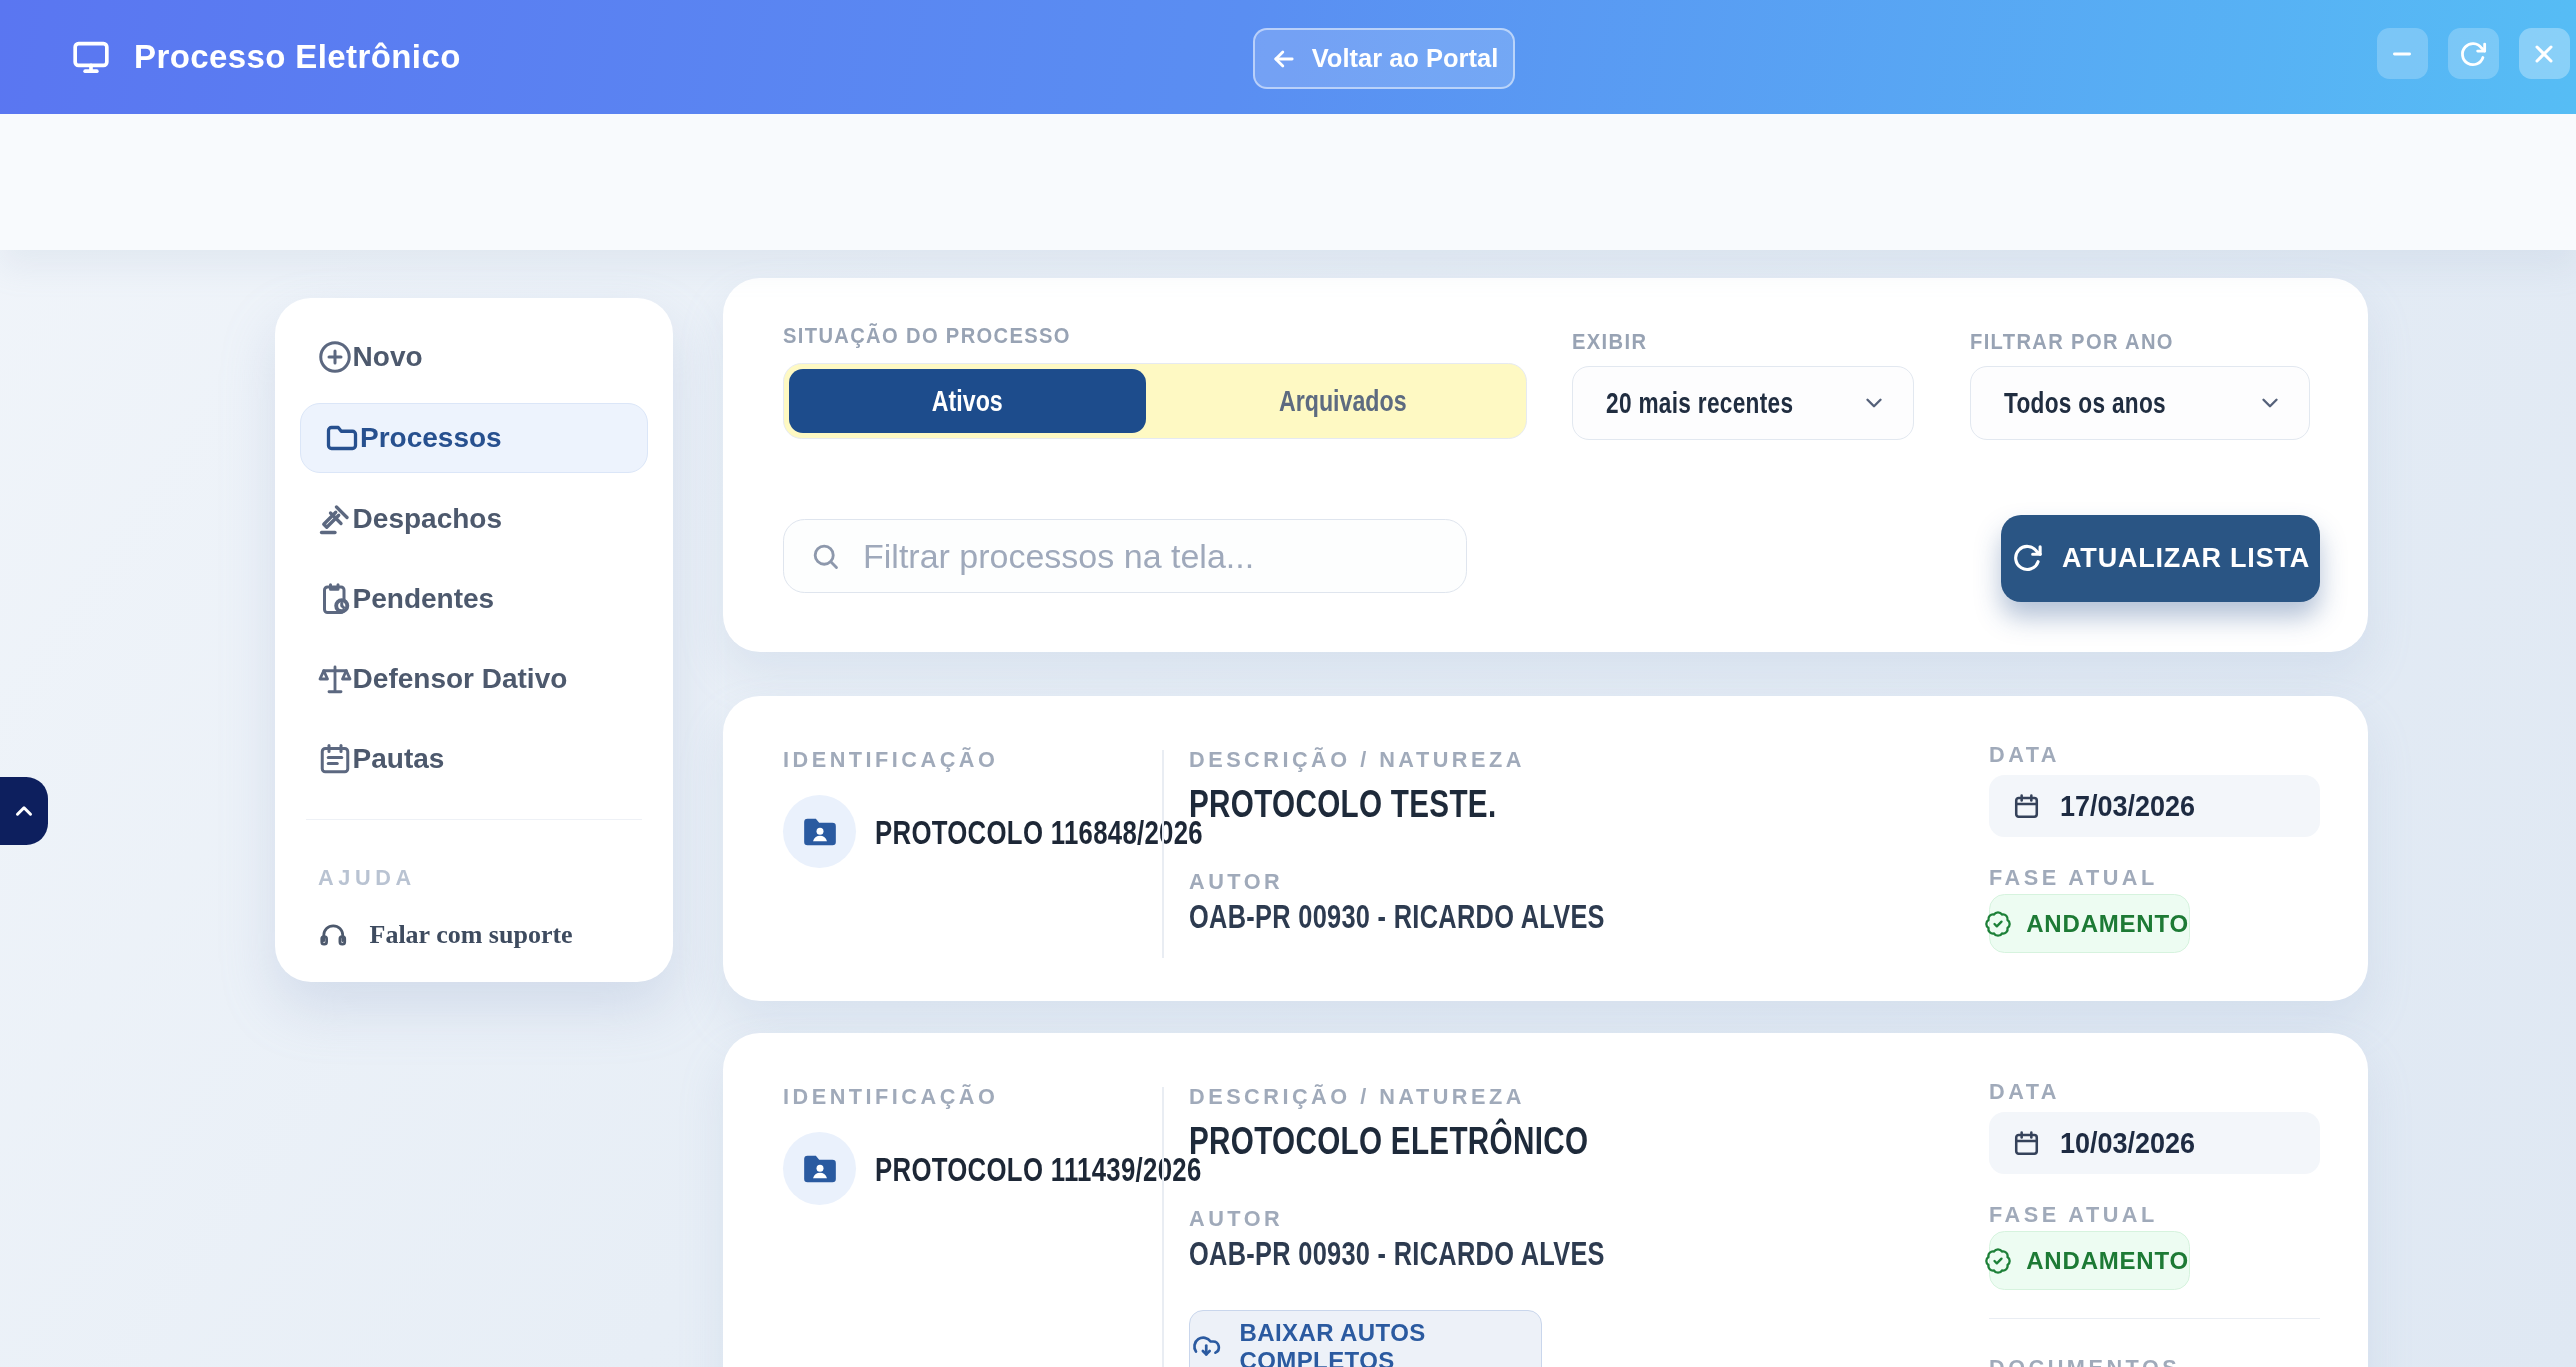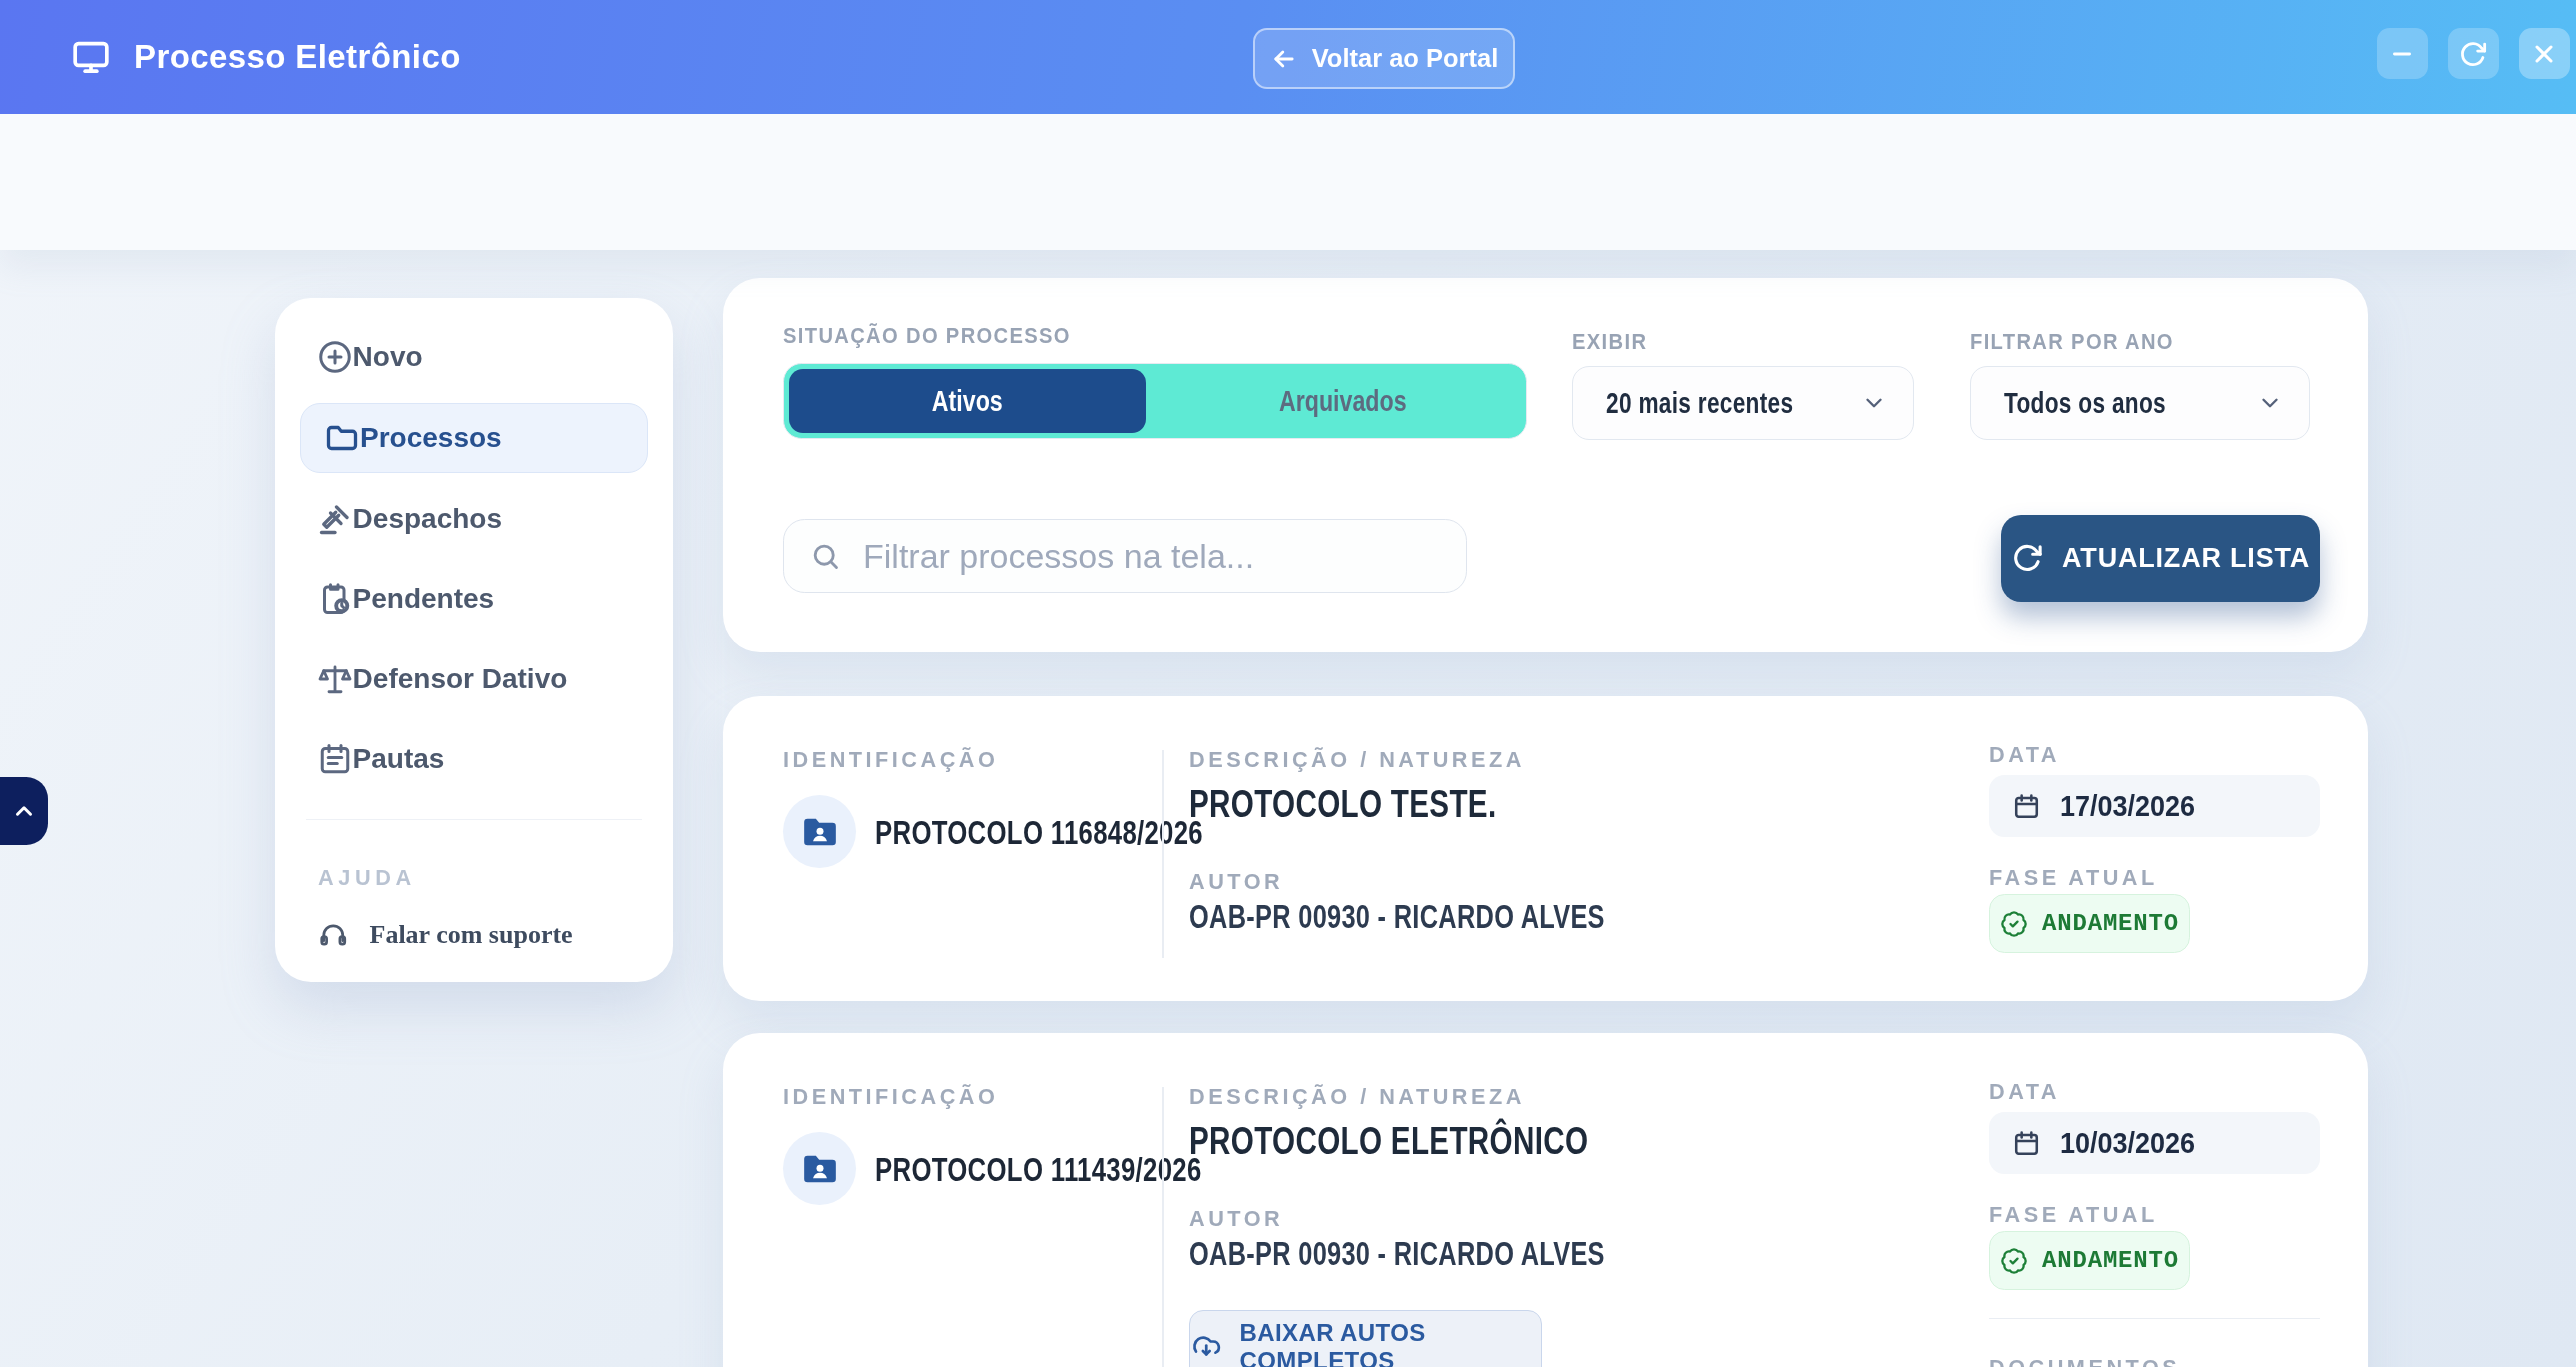--- a/index.html
+++ b/index.html
@@ -64,21 +64,21 @@
   .card{position:absolute;left:723px;width:1645px;background:#fff;border-radius:37px;
     box-shadow:0 23px 46px rgba(150,170,205,.18);}
   .filter-card{top:278px;height:374px;}
   .pcard1{top:696px;height:305px;}
   .pcard2{top:1033px;height:480px;}
 
   .flabel{position:absolute;font-size:22.4px;font-weight:700;letter-spacing:1.5px;color:#98a3b4;}
   .clabel{position:absolute;font-size:21.7px;font-weight:700;letter-spacing:3.5px;color:#a0aaba;}
 
   .toggle{position:absolute;left:60px;top:85px;width:744px;height:76px;border:1.5px solid #e6eaf1;
-    border-radius:18.6px;background:#5eead4;display:flex;padding:5px;box-sizing:border-box;gap:18px;}
+    border-radius:18.6px;background:#fef9c3;display:flex;padding:5px;box-sizing:border-box;gap:18px;}
   .toggle .opt{flex:1;display:flex;align-items:center;justify-content:center;font-size:29px;
     font-weight:800;color:#5d6b80;cursor:pointer;border-radius:14px;}
   .toggle .opt.on{background:#1d4c8c;color:#fff;}
 
   .dropdown{position:absolute;top:88px;height:74px;border:1.5px solid #e2e8f0;border-radius:17px;
     background:#fdfdfe;display:flex;align-items:center;justify-content:space-between;
     padding:0 26px 0 32.5px;box-sizing:border-box;cursor:pointer;}
   .dropdown .val{font-size:29px;font-weight:800;color:#202d40;}
   .dropdown .chev{color:#55617a;}
 
@@ -100,22 +100,22 @@
     display:flex;align-items:center;justify-content:center;color:#2a5aa0;}
   .proto{position:absolute;left:152px;font-size:33px;font-weight:800;color:#1d2736;}
   .vdiv{position:absolute;left:439px;top:54px;bottom:43px;width:1.5px;background:#e9edf3;}
   .ptitle{position:absolute;left:466px;font-size:38px;font-weight:800;color:#1e2a3a;}
   .pautor{position:absolute;left:466px;font-size:32.5px;font-weight:800;color:#2d3b50;}
   .datechip{position:absolute;left:1266px;width:331px;height:62px;background:#f3f6fa;border-radius:15.5px;
     display:flex;align-items:center;gap:18.6px;padding:0 23px;box-sizing:border-box;}
   .datechip .dval{font-size:30px;font-weight:800;color:#1e2b42;}
   .datechip .ic{color:#35425a;}
   .badge{position:absolute;left:1266px;width:201px;height:59px;background:#edfcf2;border:1.5px solid #d6f3de;
-    border-radius:15.5px;display:flex;align-items:center;justify-content:center;gap:14px;
-    color:#1d7a35;font-size:24px;font-weight:800;letter-spacing:0.8px;box-sizing:border-box;font-family:Liberation Mono, monospace;}
+    border-radius:15.5px;display:flex;align-items:center;justify-content:flex-end;gap:14px;
+    color:#1d7a35;font-size:24px;font-weight:800;letter-spacing:0.8px;box-sizing:border-box;}
   .badge .ic{color:#1d8038;}
   .dl-btn{position:absolute;left:466px;top:277px;width:353px;height:73px;background:#edf1f8;
     border:1.5px solid #c9d6ec;border-radius:14px;display:flex;align-items:center;justify-content:center;
     gap:17px;color:#2b5aa0;font-size:24px;font-weight:800;letter-spacing:0.4px;cursor:pointer;box-sizing:border-box;}
   .hdiv2{position:absolute;left:1266px;top:285px;width:331px;border-top:1.5px solid #e9edf3;}
 </style>
 </head>
 <body>
 
 <div class="topbar">

